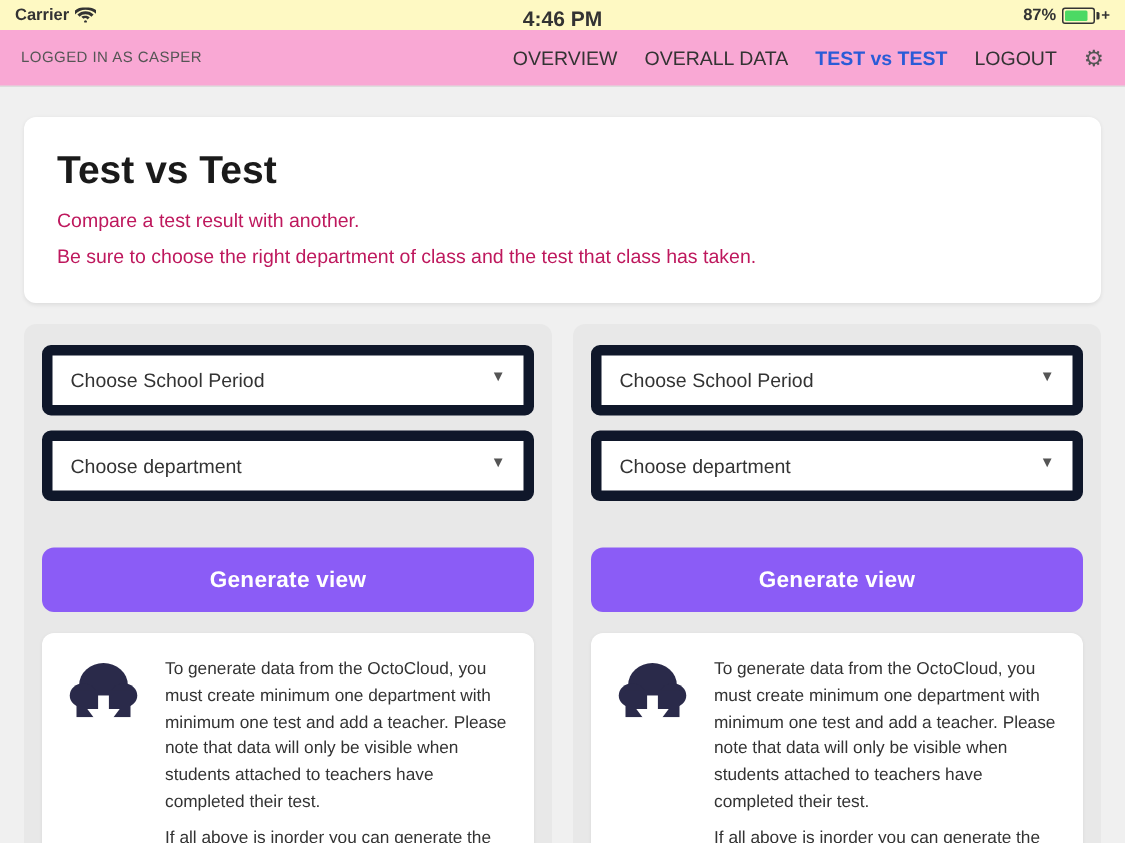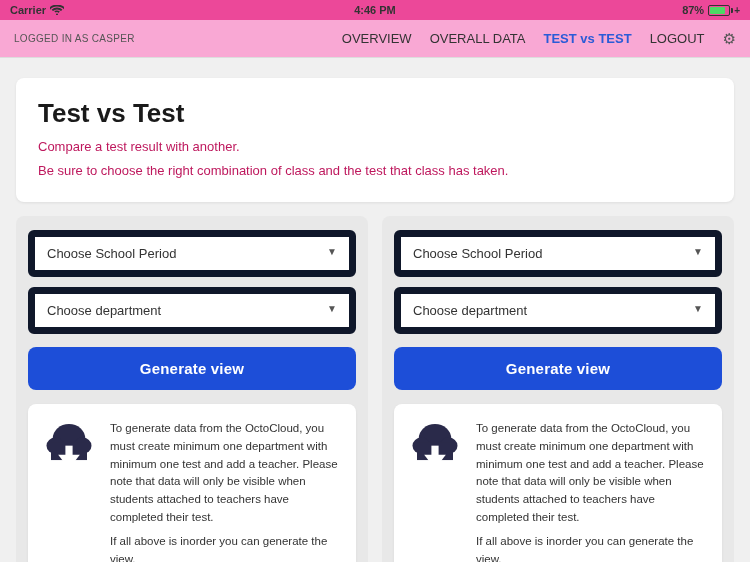--- a/index.html
+++ b/index.html
@@ -7,31 +7,31 @@
       font-family: -apple-system, BlinkMacSystemFont, 'Segoe UI', sans-serif;
       background: #f0f0f0;
       width: 750px;
       min-height: 562px;
       font-size: 13px;
       color: #333;
     }
 
     
     .status-bar {
-      background: #ec4899;
+      background: #fef9c3;
       display: flex;
       justify-content: space-between;
       align-items: flex-start;
       padding: 4px 10px;
       font-size: 11px;
       font-weight: 600;
       height: 20px;
     }
     .status-left { display: flex; align-items: center; gap: 4px; }
-    .status-center { position: absolute; left: 50%; transform: translateX(-50%); font-size: 11px; font-weight: 600; }
+    .status-center { position: absolute; left: 50%; transform: translateX(-50%); font-size: 14px; font-weight: 600; }
     .status-right { display: flex; align-items: center; gap: 4px; }
     .battery {
       width: 22px; height: 11px; border: 1.5px solid #333; border-radius: 2px; position: relative;
       display: inline-flex; align-items: center; padding: 1px;
     }
     .battery::after { content: ''; width: 2px; height: 5px; background: #333; position: absolute; right: -4px; border-radius: 0 1px 1px 0; }
     .battery-fill { height: 100%; width: 85%; background: #4cd964; border-radius: 1px; }
 
     
     .nav-bar {
@@ -126,30 +126,30 @@
       font-size: 13px;
       color: #333;
     }
     .dropdown .chevron {
       font-size: 10px;
       color: #555;
     }
 
     
     .generate-btn {
-      background: #1d4ed8;
+      background: #8b5cf6;
       color: white;
       border: none;
       border-radius: 8px;
       padding: 13px;
       width: 100%;
       font-size: 15px;
       font-weight: 600;
       cursor: pointer;
-      margin-top: 3px;
+      margin-top: 21px;
       letter-spacing: 0.2px;
     }
 
     
     .info-card {
       background: white;
       border-radius: 8px;
       padding: 16px 14px;
       display: flex;
       align-items: flex-start;
@@ -199,21 +199,21 @@
     <a class="nav-link">LOGOUT</a>
     <span class="nav-gear">⚙</span>
   </div>
 </div>
 
 <div class="main">
 
   <div class="card-header">
     <h1>Test vs Test</h1>
     <p>Compare a test result with another.</p>
-    <p>Be sure to choose the right combination of class and the test that class has taken.</p>
+    <p>Be sure to choose the right department of class and the test that class has taken.</p>
   </div>
 
   <div class="two-col">
 
     <div class="panel">
       <div class="dropdown-row">
         <div class="dropdown">
           <span>Choose School Period</span>
           <span class="chevron">▼</span>
         </div>

